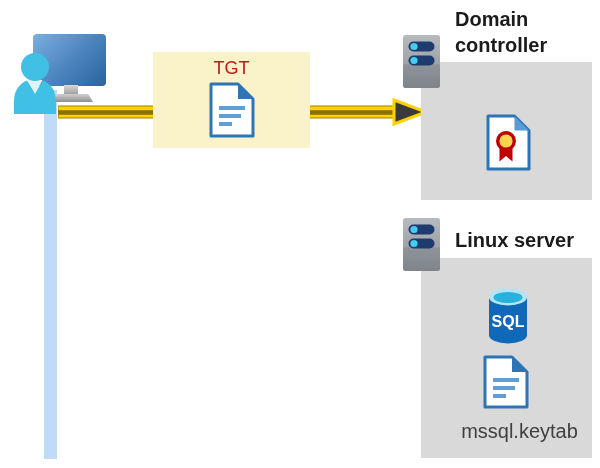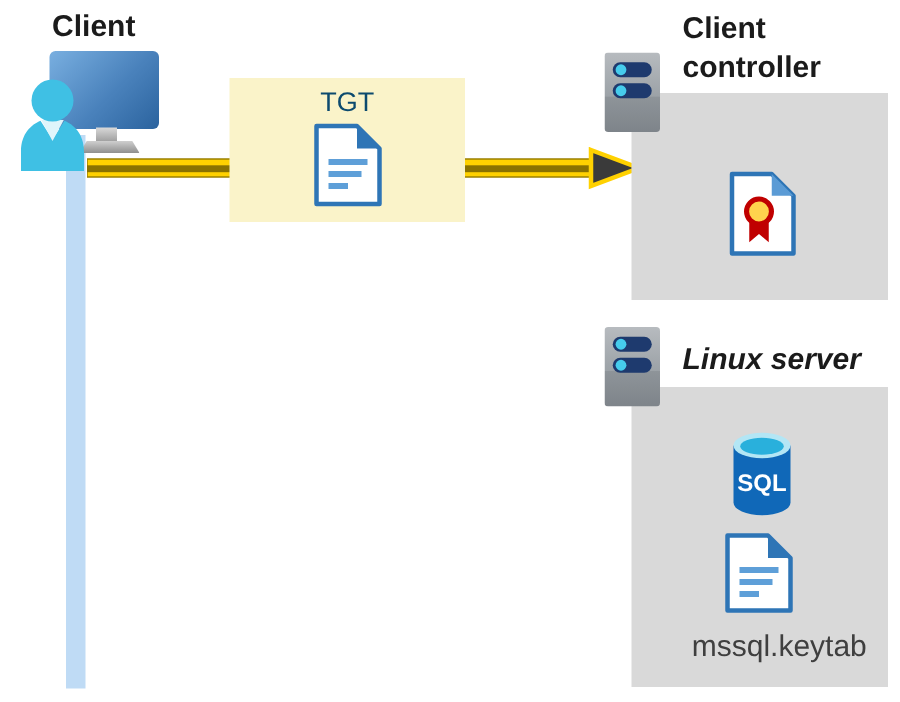--- a/index.html
+++ b/index.html
@@ -6,21 +6,21 @@
   #stage{
     position:relative;width:600px;height:468px;background:#fff;overflow:hidden;
     font-family:"Liberation Sans","DejaVu Sans",sans-serif;
   }
   .abs{position:absolute;}
   .heading{
     font-weight:bold;font-size:20px;line-height:1.3;color:#1b1b1b;letter-spacing:0;
   }
   #client-label{left:10px;top:5px;width:105px;text-align:center;z-index:4;}
   #dc-label{left:455px;top:6px;width:140px;z-index:4;}
-  #linux-label{left:455px;top:227px;width:145px;white-space:nowrap;z-index:4;font-style:italic;}
+  #linux-label{left:455px;top:227px;width:145px;white-space:nowrap;z-index:4;}
 
   
   #monitor-screen{left:33px;top:34px;width:73px;height:52px;border-radius:4px;
     background:linear-gradient(135deg,#79afe0 0%,#4a82bc 55%,#2b639e 100%);z-index:2;}
   #monitor-neck{left:64px;top:85px;width:14px;height:10px;
     background:linear-gradient(180deg,#d9d9d9,#9b9b9b);z-index:2;}
   #monitor-base{left:53px;top:94px;width:40px;height:8px;
     clip-path:polygon(12% 0,88% 0,100% 100%,0 100%);
     background:linear-gradient(180deg,#cfcfcf,#8f8f8f);z-index:2;}
   #person{left:12px;top:52px;z-index:3;}
@@ -28,21 +28,21 @@
   
   #client-line{left:44px;top:90px;width:13px;height:369px;background:#bfdbf5;z-index:0;}
 
   
   #arrow{left:58px;top:98px;z-index:1;}
 
   
   #token-box{left:153px;top:52px;width:157px;height:96px;background:#faf3c9;z-index:2;
     display:flex;justify-content:center;gap:22px;padding-top:5px;box-sizing:border-box;}
   .token-col{display:flex;flex-direction:column;align-items:center;width:48px;}
-  .token-label{font-size:18px;color:#0c4a6e;height:23px;line-height:23px;margin-bottom:2px;}
+  .token-label{font-size:18px;color:#b91c1c;height:23px;line-height:23px;margin-bottom:2px;}
 
   
   .container-box{background:#d9d9d9;z-index:1;}
   #dc-box{left:421px;top:62px;width:171px;height:138px;}
   #linux-box{left:421px;top:258px;width:171px;height:200px;}
 
   
   #dc-server{left:403px;top:35px;z-index:3;}
   #linux-server{left:403px;top:218px;z-index:3;}
 
@@ -51,21 +51,20 @@
   #sql-icon{left:487px;top:287px;z-index:2;}
   #keytab-icon{left:483px;top:355px;z-index:2;}
   #keytab-label{left:421px;top:420px;width:197px;text-align:center;
     font-size:20px;color:#3f3f3f;z-index:2;}
 </style>
 </head>
 <body>
 
 <div id="stage">
 
-  <div class="abs heading" id="client-label">Client</div>
   <div class="abs" id="client-line"></div>
   <div class="abs" id="monitor-screen"></div>
   <div class="abs" id="monitor-neck"></div>
   <div class="abs" id="monitor-base"></div>
   <svg class="abs" id="person" width="46" height="64" viewBox="0 0 46 64">
     <path d="M2,62 V49 C2,37 9,31 15,28.5 L23,41 L31,28.5 C37,31 44,37 44,49 V62 Z" fill="#3fc0e4"></path>
     <polygon points="15.5,28 30.5,28 23,42" fill="#dff5fb"></polygon>
     <circle cx="23" cy="15" r="14" fill="#3fc0e4"></circle>
   </svg>
 
@@ -81,21 +80,21 @@
       <svg width="46" height="56" viewBox="0 0 46 56">
         <path d="M2,2 H29 L44,17 V54 H2 Z" fill="#ffffff" stroke="#2e75b6" stroke-width="3" stroke-linejoin="round"></path>
         <polygon points="29,2 29,17 44,17" fill="#2e75b6"></polygon>
         <line x1="10" y1="26" x2="36" y2="26" stroke="#5e9fd8" stroke-width="4"></line>
         <line x1="10" y1="34" x2="32" y2="34" stroke="#5e9fd8" stroke-width="4"></line>
         <line x1="10" y1="42" x2="23" y2="42" stroke="#5e9fd8" stroke-width="4"></line>
       </svg>
     </div>
   </div>
 
-  <div class="abs heading" id="dc-label">Client controller</div>
+  <div class="abs heading" id="dc-label">Domain controller</div>
   <div class="abs container-box" id="dc-box"></div>
   <svg class="abs" id="dc-server" width="37" height="53" viewBox="0 0 37 53">
     <defs>
       <linearGradient id="srvg1" x1="0" y1="0" x2="0" y2="1">
         <stop offset="0" stop-color="#b7bbbf"></stop>
           <stop offset="0.55" stop-color="#9ca2a7"></stop>
         <stop offset="0.56" stop-color="#8e9499"></stop>
           <stop offset="1" stop-color="#7e848a"></stop>
       </linearGradient>
     </defs>

